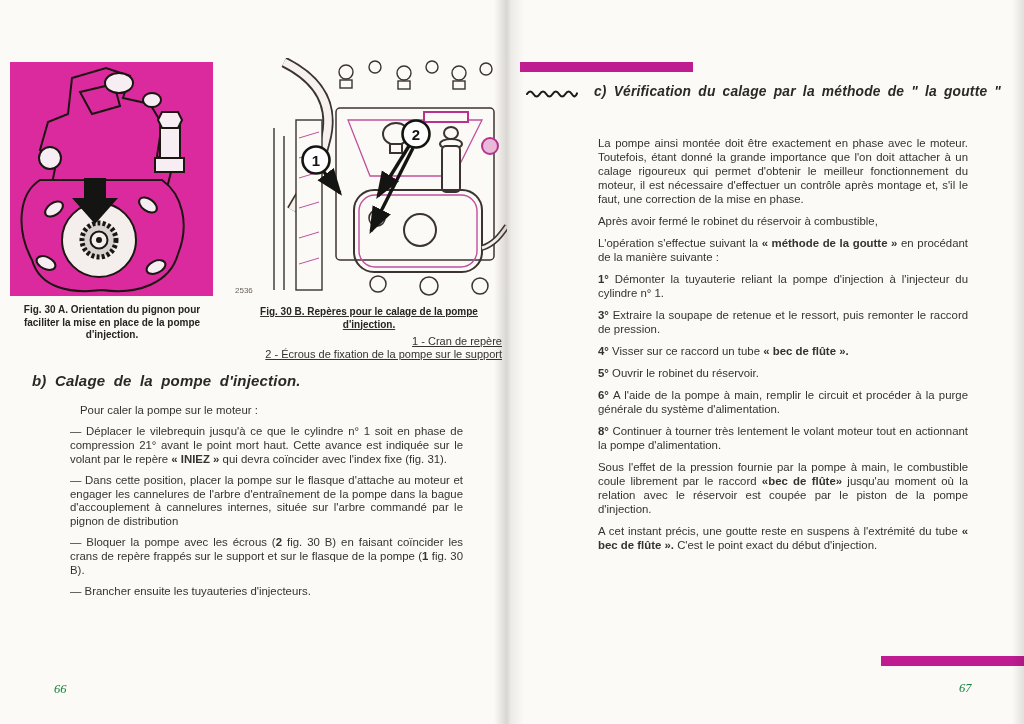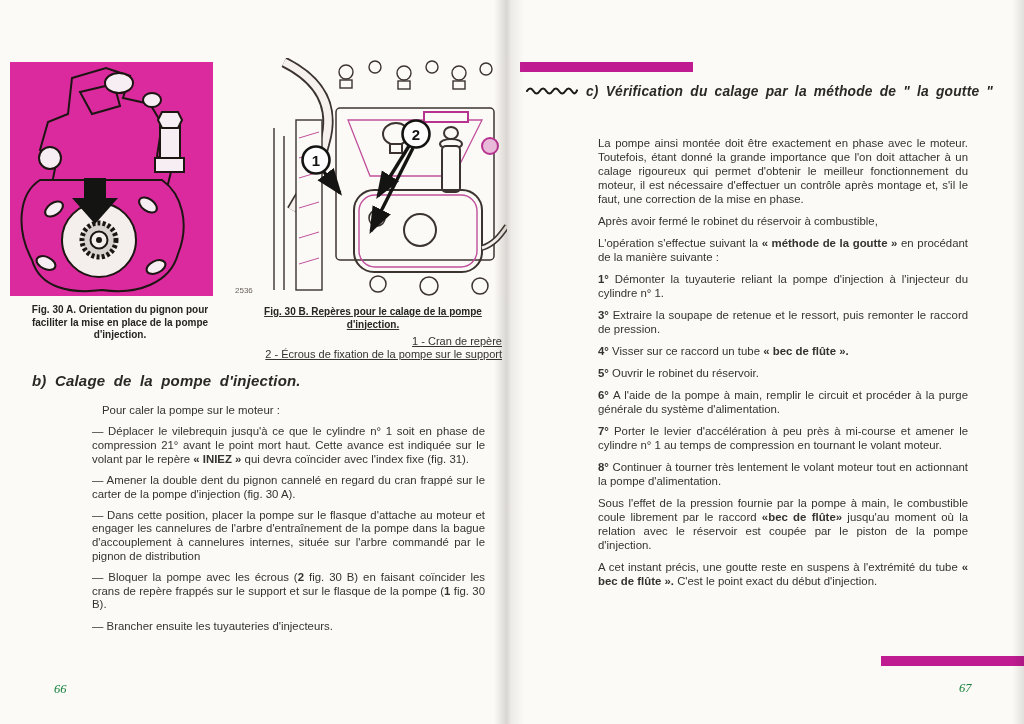--- a/index.html
+++ b/index.html
@@ -19,41 +19,40 @@
     background:linear-gradient(270deg,rgba(0,0,0,0.10),rgba(0,0,0,0));
     pointer-events:none;
   }
   
   .fig-a{position:absolute;left:10px;top:62px;width:203px;height:234px;margin:0;}
   .fig-b{position:absolute;left:228px;top:58px;width:279px;height:240px;margin:0;}
   .fig-a svg,.fig-b svg{display:block;width:100%;height:100%;}
   .cap{
     font-weight:bold;font-size:10px;line-height:12.5px;text-align:center;
     color:#272523;
-    margin-left:8px;
   }
   .cap-a{position:absolute;left:16px;top:304px;width:192px;}
   .capb-wrap{position:absolute;left:236px;top:306px;width:266px;text-decoration:underline;}
   .legend{margin-top:4px;padding-left:8px;font-size:11px;line-height:13px;color:#35332f;text-align:right;}
   .hb{
     position:absolute;left:32px;top:372px;margin:0;
     font-size:15px;font-style:italic;font-weight:bold;letter-spacing:.2px;word-spacing:4px;
     color:#2b2926;
   }
   .body-l{
-    position:absolute;left:92px;top:404px;width:393px;
+    position:absolute;left:70px;top:404px;width:393px;
     font-size:11.4px;line-height:13.7px;text-align:justify;
   }
   .body-l p{margin:0 0 7.5px;}
   .body-l .intro{padding-left:10px;text-align:left;}
   
   .bar{position:absolute;height:10px;background:#c01c92;}
   .bar-top{left:520px;top:62px;width:173px;}
   .bar-bottom{left:881px;top:656px;width:143px;}
-  .head-row{position:absolute;left:526px;top:84px;width:478px;display:flex;align-items:flex-start;gap:8px;}
+  .head-row{position:absolute;left:526px;top:84px;width:478px;display:flex;align-items:flex-end;gap:16px;}
   .squiggle{flex:0 0 auto;}
   .hc{
     margin:0;font-size:13.8px;font-style:italic;font-weight:bold;
     letter-spacing:.2px;word-spacing:3px;color:#2b2926;white-space:nowrap;
   }
   .body-r{
     position:absolute;left:598px;top:136px;width:370px;
     font-size:11.4px;line-height:14px;text-align:justify;
   }
   .body-r p{margin:0 0 8px;}
@@ -192,21 +191,20 @@
         <div>1 - Cran de repère</div>
         <div>2 - Écrous de fixation de la pompe sur le support</div>
       </div>
     </div>
 
     <h2 class="hb">b)  Calage de la pompe d'injection.</h2>
 
     <div class="body-l">
       <p class="intro">Pour caler la pompe sur le moteur :</p>
       <p><span>— Déplacer le vilebrequin jusqu'à ce que le cylindre n° 1 soit en phase de compression 21° avant le point mort haut. Cette avance est indiquée sur le volant par le repère </span><span class="b">« INIEZ »</span><span> qui devra coïncider avec l'index fixe (fig. 31).</span></p>
-      <p><span>— Amener la double dent du pignon cannelé en regard du cran frappé sur le carter de la pompe d'injection (fig. 30 A).</span></p>
       <p><span>— Dans cette position, placer la pompe sur le flasque d'attache au moteur et engager les cannelures de l'arbre d'entraînement de la pompe dans la bague d'accouplement à cannelures internes, située sur l'arbre commandé par le pignon de distribution</span></p>
       <p><span>— Bloquer la pompe avec les écrous (</span><span class="b">2</span><span> fig. 30 B) en faisant coïncider les crans de repère frappés sur le support et sur le flasque de la pompe (</span><span class="b">1</span><span> fig. 30 B).</span></p>
       <p><span>— Brancher ensuite les tuyauteries d'injecteurs.</span></p>
     </div>
 
     <div class="pn pn-l">66</div>
   </section>
 
   <section>
 
@@ -221,21 +219,20 @@
 
     <div class="body-r">
       <p><span>La pompe ainsi montée doit être exactement en phase avec le moteur. Toutefois, étant donné la grande importance que l'on doit attacher à un calage rigoureux qui permet d'obtenir le meilleur fonctionnement du moteur, il est nécessaire d'effectuer un contrôle après montage et, s'il le faut, une correction de la mise en phase.</span></p>
       <p><span>Après avoir fermé le robinet du réservoir à combustible,</span></p>
       <p><span>L'opération s'effectue suivant la </span><span class="b">« méthode de la goutte »</span><span> en procédant de la manière suivante :</span></p>
       <p><span class="b">1° </span><span>Démonter la tuyauterie reliant la pompe d'injection à l'injecteur du cylindre n° 1.</span></p>
       <p><span class="b">3° </span><span>Extraire la soupape de retenue et le ressort, puis remonter le raccord de pression.</span></p>
       <p><span class="b">4° </span><span>Visser sur ce raccord un tube </span><span class="b">« bec de flûte ».</span></p>
       <p><span class="b">5° </span><span>Ouvrir le robinet du réservoir.</span></p>
       <p><span class="b">6° </span><span>A l'aide de la pompe à main, remplir le circuit et procéder à la purge générale du système d'alimentation.</span></p>
-      <p><span class="b">7° </span><span>Porter le levier d'accélération à peu près à mi-course et amener le cylindre n° 1 au temps de compression en tournant le volant moteur.</span></p>
       <p><span class="b">8° </span><span>Continuer à tourner très lentement le volant moteur tout en actionnant la pompe d'alimentation.</span></p>
       <p><span>Sous l'effet de la pression fournie par la pompe à main, le combustible coule librement par le raccord </span><span class="b">«bec de flûte»</span><span> jusqu'au moment où la relation avec le réservoir est coupée par le piston de la pompe d'injection.</span></p>
       <p><span>A cet instant précis, une goutte reste en suspens à l'extrémité du tube </span><span class="b">« bec de flûte ».</span><span> C'est le point exact du début d'injection.</span></p>
     </div>
 
     <div class="bar bar-bottom"></div>
     <div class="pn pn-r">67</div>
   </section>
 
   <div class="gutter"></div>

